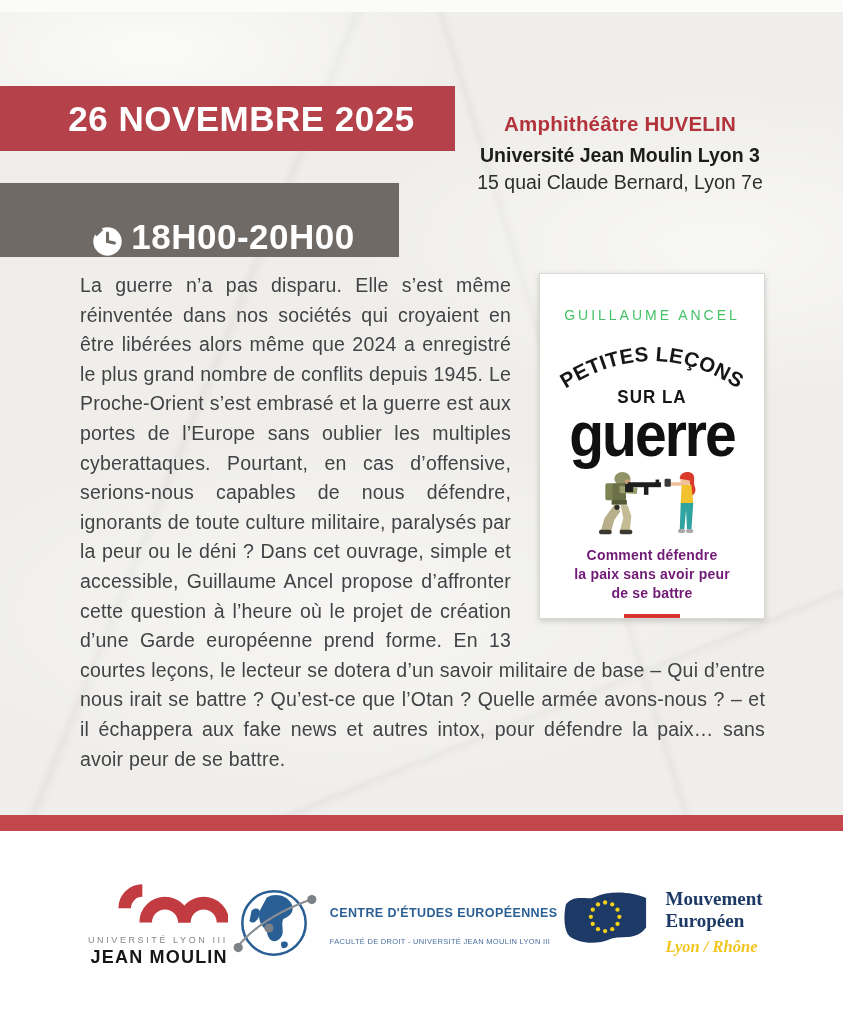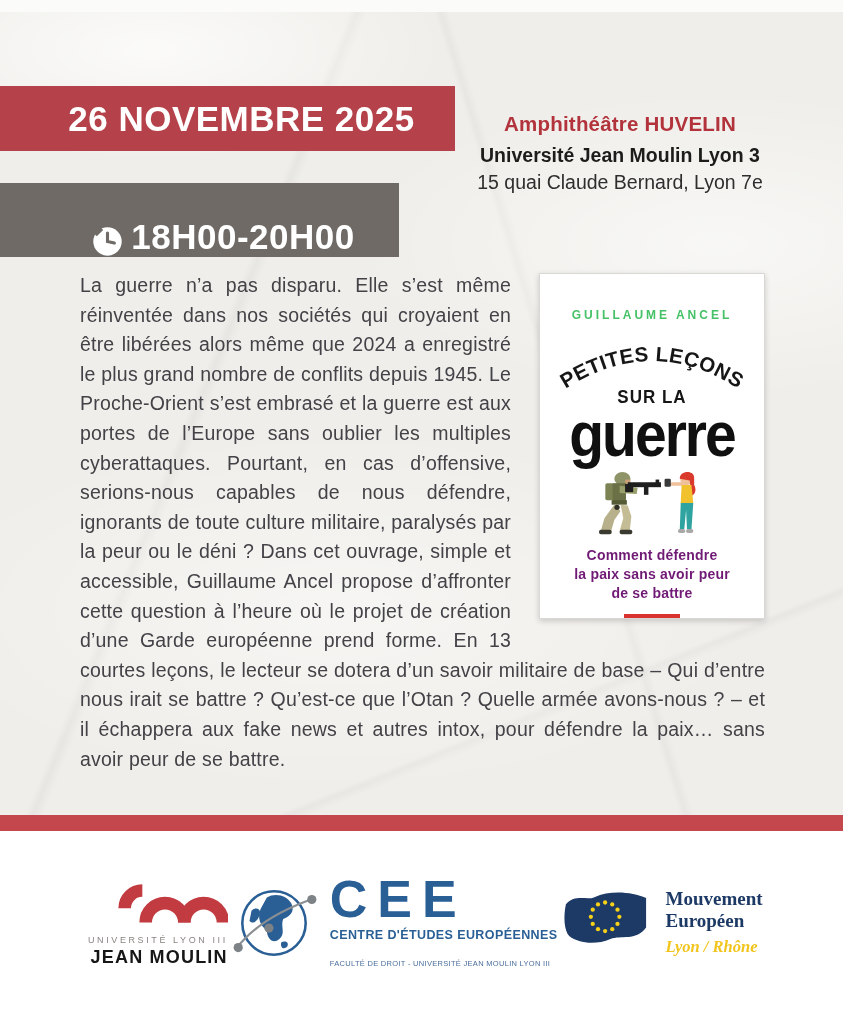--- a/index.html
+++ b/index.html
@@ -51,21 +51,21 @@
   }
   .content p{margin:0;}
   .book{
     float:right;width:226px;height:346px;margin:2px 0 10px 28px;
     background:#fff;border:1px solid #d9d8d4;
     box-shadow:0 2px 6px rgba(0,0,0,.18);
     display:flex;flex-direction:column;align-items:center;
     box-sizing:border-box;text-align:center;
   }
   .book-author{
-    margin-top:27px;color:#45c167;font-size:12px;font-weight:bold;
+    margin-top:27px;color:#45c167;font-size:14px;font-weight:normal;
     letter-spacing:3px;white-space:nowrap;
   }
   .book-arc{margin-top:4px;}
   .book-arc text{font-family:"Liberation Sans",sans-serif;font-weight:bold;fill:#161616;font-size:23px;letter-spacing:.5px;}
   .book-surla{margin-top:-8px;font-size:17px;font-weight:bold;color:#161616;letter-spacing:1px;transform:scaleY(1.1);}
   .book-guerre{
     margin-top:-6px;font-size:57px;font-weight:bold;color:#101010;
     letter-spacing:-2px;line-height:1;transform:scaleY(1.12);
   }
   .book-illu{margin-top:4px;}
@@ -194,21 +194,20 @@
         <circle cx="45" cy="45" r="31" fill="#ffffff" stroke="#2a5f96" stroke-width="2.5"></circle>
         <path fill="#2a5f96" d="M38,20 C46,15 58,18 62,26 C66,34 60,39 54,41 C51,48 57,55 50,61 C44,66 38,60 38,52 C32,48 28,40 32,31 Z"></path>
         <path fill="#2a5f96" d="M23,33 C27,29 33,31 31,37 C29,43 25,47 21,43 Z"></path>
         <path fill="#2a5f96" d="M52,64 C56,62 60,64 58,68 C55,71 51,70 52,64 Z"></path>
         <path d="M8,70 C28,44 58,30 84,21" stroke="#8a8f94" stroke-width="2.2" fill="none"></path>
         <circle cx="10" cy="69" r="4.5" fill="#7d8287"></circle>
         <circle cx="40" cy="50" r="4.5" fill="#7d8287"></circle>
         <circle cx="82" cy="22" r="4.5" fill="#7d8287"></circle>
       </svg>
       <div class="logo-cee-textcol">
-        <div class="cee-acronym">CEE</div>
         <div class="cee-name">CENTRE D'ÉTUDES EUROPÉENNES</div>
         <div class="cee-subname">FACULTÉ DE DROIT - UNIVERSITÉ JEAN MOULIN LYON III</div>
       </div>
     </div>
 
     <div class="logo-me">
       <svg width="98" height="66" viewBox="0 0 110 74">
         <path fill="#1d3a66" d="M10,16 C20,4 34,12 42,8 C60,0 84,2 100,9 L100,42 C88,58 72,50 60,55 C44,62 24,60 14,52 C8,46 7,30 10,16 Z"></path>
         <g fill="#f7d117">
           <circle cx="70" cy="30" r="2.4"></circle>

